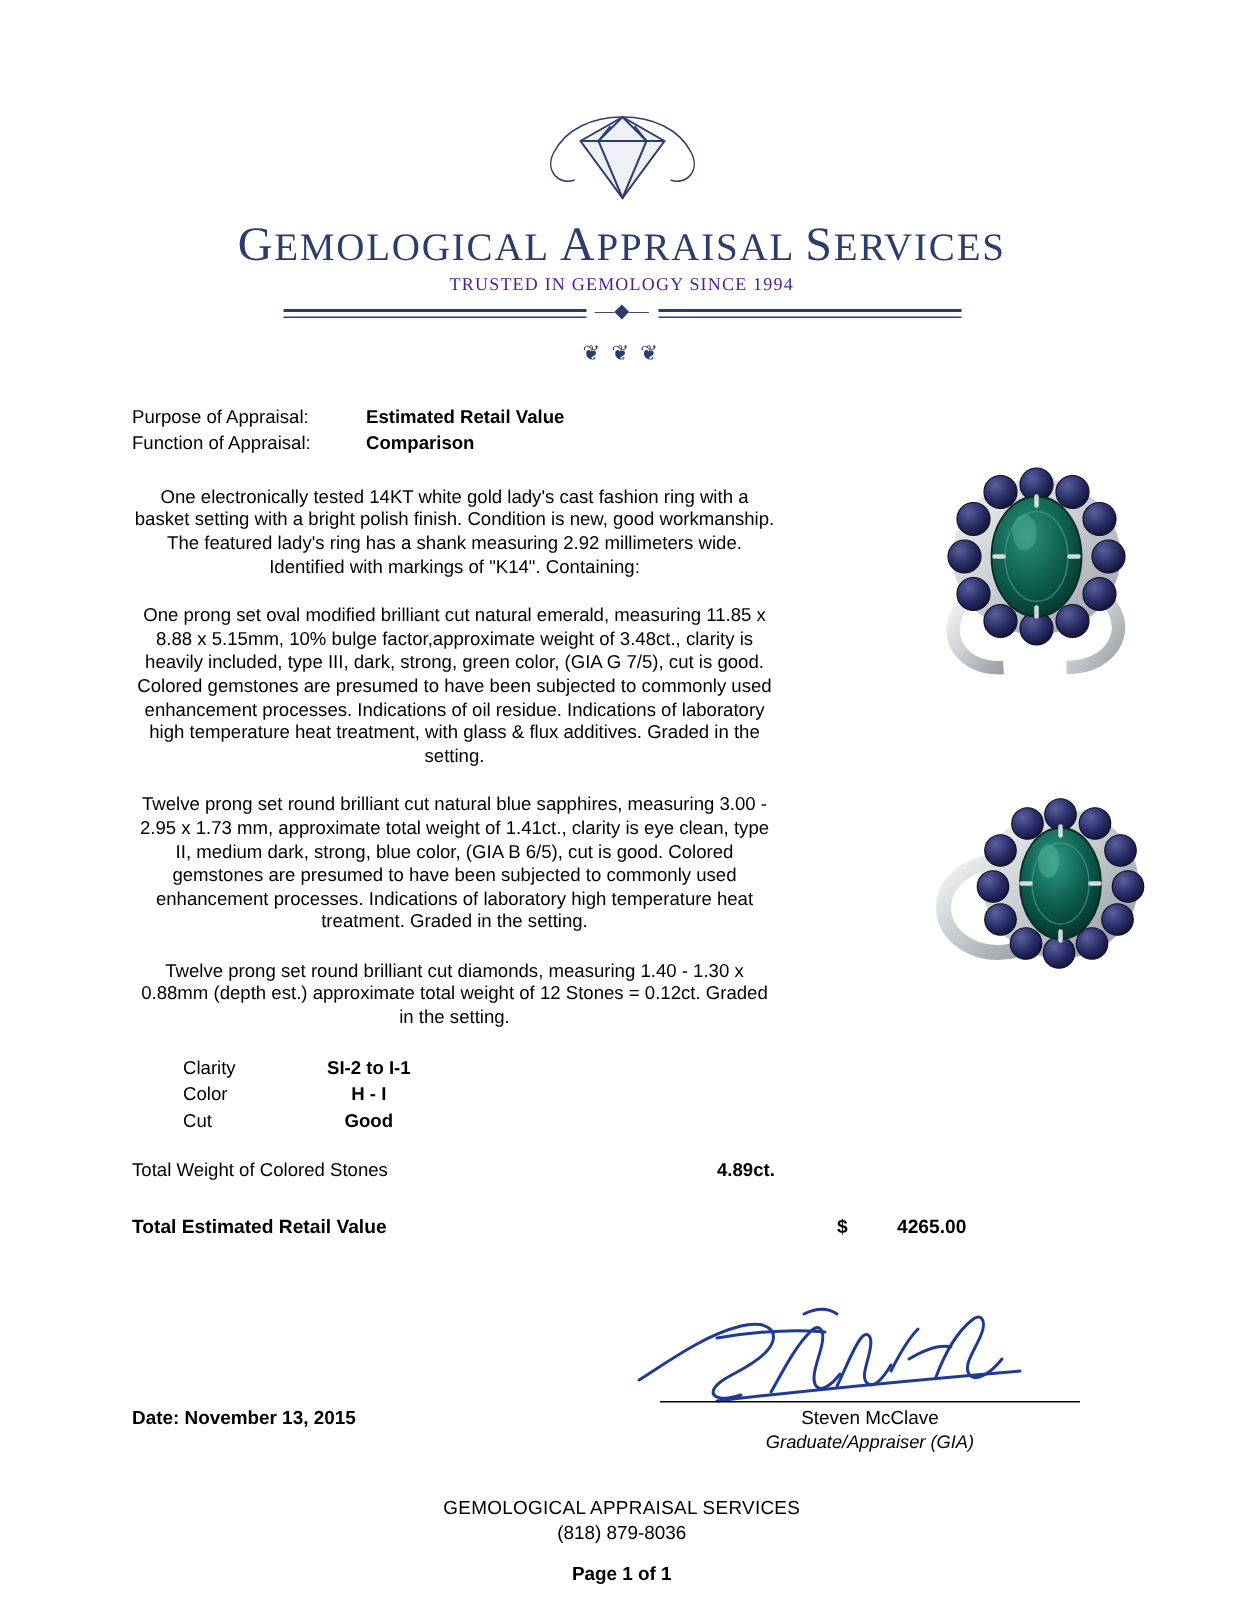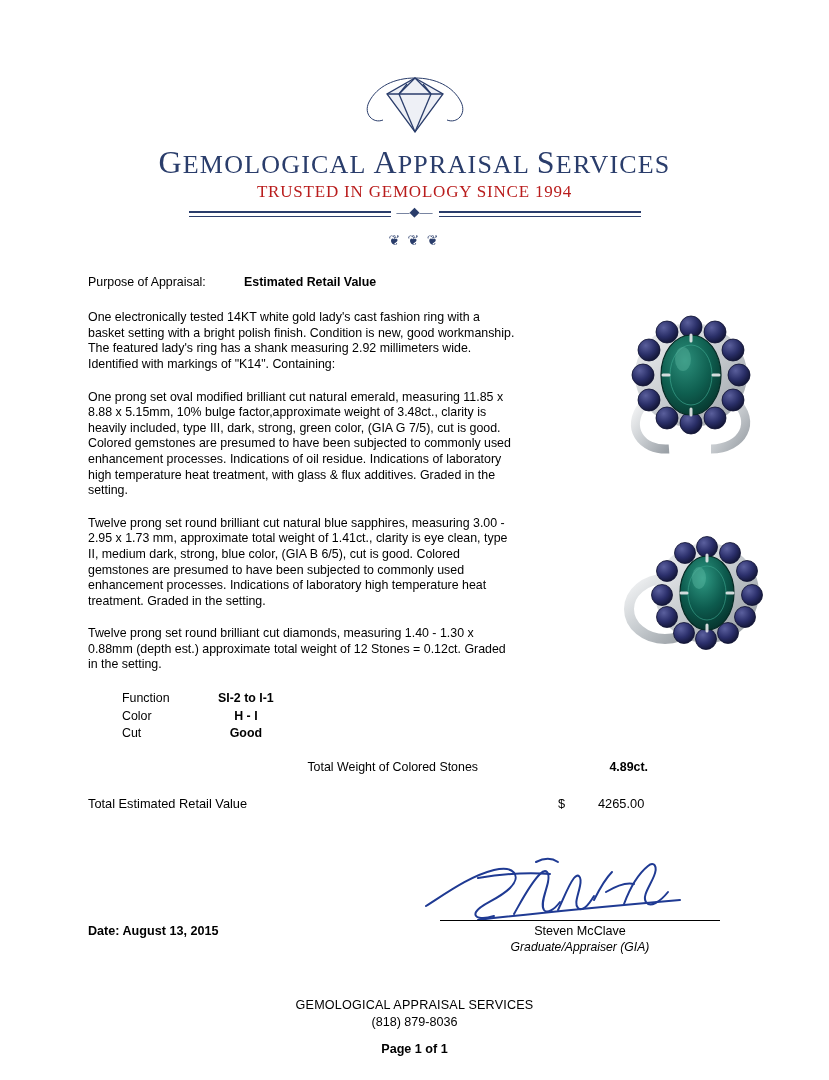--- a/index.html
+++ b/index.html
@@ -34,22 +34,22 @@
     color: #2a3d6b;
     font-size: 26px;
     letter-spacing: 1.2px;
     margin: 0;
     line-height: 1.05;
     white-space: nowrap;
   }
   .company-name .cap { font-size: 32px; }
   .tagline {
     font-family: "Liberation Serif", serif;
-    color: #b91c1c;
-    font-size: 17px;
+    color: #4c1d95;
+    font-size: 12px;
     letter-spacing: 0.8px;
     margin: 2px 0 0 0;
   }
   .rule-wrap {
     width: 452px;
     margin: 6px auto 0 auto;
     position: relative;
     height: 18px;
   }
   .rule-wrap .bar {
@@ -100,53 +100,52 @@
     padding: 0 0 2px 0;
     font-size: 12.4px;
     vertical-align: top;
   }
   .purpose-table td.label { width: 152px; }
   .purpose-table td.value { font-weight: bold; padding-left: 4px; }
 
   p.para {
     margin: 0 0 17px 0;
     max-width: 430px;
-    text-align: left;
+    text-align: center;
   }
 
   .grade-table {
     border-collapse: collapse;
     margin: 0 0 16px 34px;
   }
   .grade-table td {
     padding: 1px 0;
     font-size: 12.4px;
   }
   .grade-table td.k { width: 96px; }
   .grade-table td.v { font-weight: bold; text-align: center; }
 
   .totals {
     width: 560px;
     border-collapse: collapse;
     margin-bottom: 18px;
-    text-align: right;
   }
   .totals td {
     font-size: 12.4px;
     padding: 1px 0;
   }
   .totals td.t-label { width: 390px; }
   .totals td.t-val { font-weight: bold; }
 
   .grand {
     width: 660px;
     border-collapse: collapse;
     margin-bottom: 6px;
   }
-  .grand td { font-size: 12.8px; font-weight: normal; padding: 2px 0; }
+  .grand td { font-size: 12.8px; font-weight: bold; padding: 2px 0; }
   .grand td.g-label { width: 470px; }
   .grand td.g-cur { width: 40px; text-align: left; }
   .grand td.g-amt { text-align: left; }
 
   
   .ring {
     position: absolute;
     width: 178px;
     height: 148px;
   }
@@ -348,32 +347,36 @@
         </g>
       </svg>
     </div>
 
     <table class="purpose-table">
       <tbody>
           <tr>
         <td class="label">Purpose of Appraisal:</td>
         <td class="value">Estimated Retail Value</td>
       </tr>
+      <tr>
+        <td class="label">Function of Appraisal:</td>
+        <td class="value">Comparison</td>
+      </tr>
     </tbody>
       </table>
 
     <p class="para">One electronically tested 14KT white gold lady's cast fashion ring with a basket setting with a bright polish finish. Condition is new, good workmanship. The featured lady's ring has a shank measuring 2.92 millimeters wide. Identified with markings of "K14".  Containing:</p>
     <p class="para">One prong set oval modified brilliant cut natural emerald, measuring 11.85 x 8.88 x 5.15mm, 10% bulge factor,approximate weight of 3.48ct., clarity is heavily included, type III, dark, strong, green color, (GIA G 7/5), cut is good. Colored gemstones are presumed to have been subjected to commonly used enhancement processes. Indications of oil residue. Indications of laboratory high temperature heat treatment, with glass &amp; flux additives. Graded in the setting.</p>
     <p class="para">Twelve prong set round brilliant cut natural blue sapphires, measuring 3.00 - 2.95 x 1.73 mm, approximate total weight of 1.41ct., clarity is eye clean, type II, medium dark, strong, blue color, (GIA B 6/5), cut is good. Colored gemstones are presumed to have been subjected to commonly used enhancement processes. Indications of laboratory high temperature heat treatment. Graded in the setting.</p>
     <p class="para">Twelve prong set round brilliant cut diamonds, measuring 1.40 - 1.30 x 0.88mm (depth est.) approximate total weight of 12 Stones = 0.12ct. Graded in the setting.</p>
 
     <table class="grade-table">
       <tbody>
           <tr>
-        <td class="k">Function</td>
+        <td class="k">Clarity</td>
         <td class="v">SI-2 to I-1</td>
       </tr>
       <tr>
         <td class="k">Color</td>
         <td class="v">H - I</td>
       </tr>
       <tr>
         <td class="k">Cut</td>
         <td class="v">Good</td>
       </tr>
@@ -407,21 +410,21 @@
           <path d="M96,66 C104,52 112,36 122,26 C128,20 132,24 130,34 C128,44 122,56 126,62 C129,66 136,62 142,54"></path>
           <path d="M140,62 C146,50 150,38 156,30 C160,25 164,28 162,38 C160,48 156,56 160,60 C164,64 170,58 176,48"></path>
           <path d="M176,52 C182,40 188,30 194,24"></path>
           <path d="M188,44 C198,38 208,34 216,36"></path>
           <path d="M206,56 C212,40 220,26 230,18 C236,13 240,18 236,28 C232,38 224,48 228,54 C232,60 242,54 250,44"></path>
           <path d="M118,14 C126,10 134,10 140,14"></path>
           <path d="M60,72 C110,66 170,60 262,52"></path>
         </g>
       </svg>
       <div class="sig-line"></div>
-      <div class="date-line">Date: August 13, 2015</div>
+      <div class="date-line">Date: November 13, 2015</div>
       <div class="sig-name">Steven McClave</div>
       <div class="sig-title">Graduate/Appraiser (GIA)</div>
     </div>
 
   </div>
 
   <div class="footer">
     <div class="fcomp">GEMOLOGICAL APPRAISAL SERVICES</div>
     <div>(818) 879-8036</div>
     <div class="page-no">Page 1 of 1</div>

